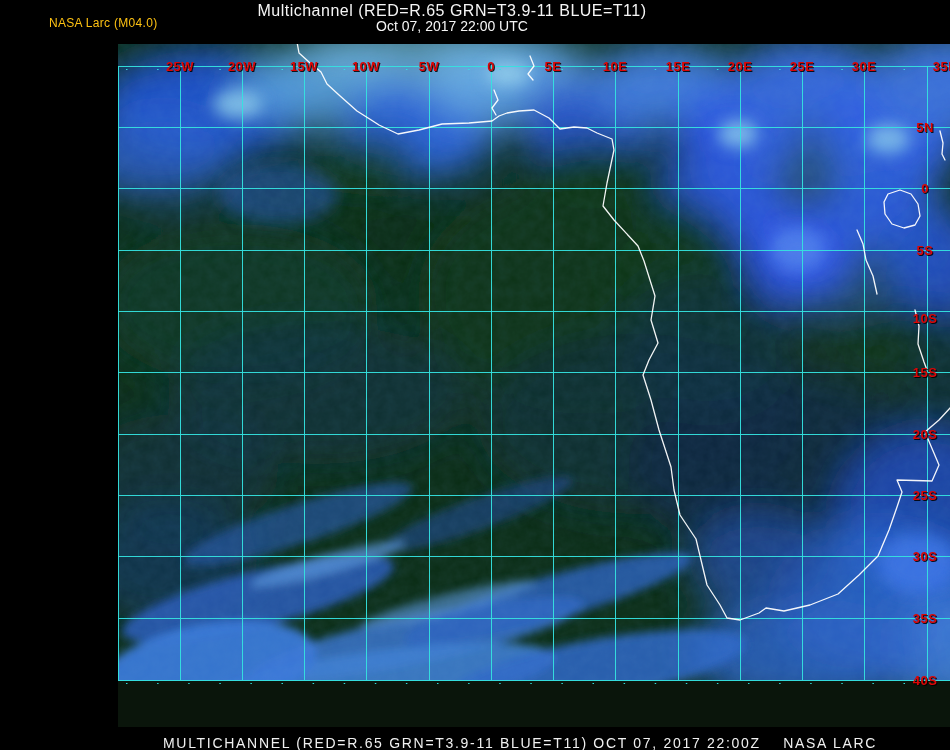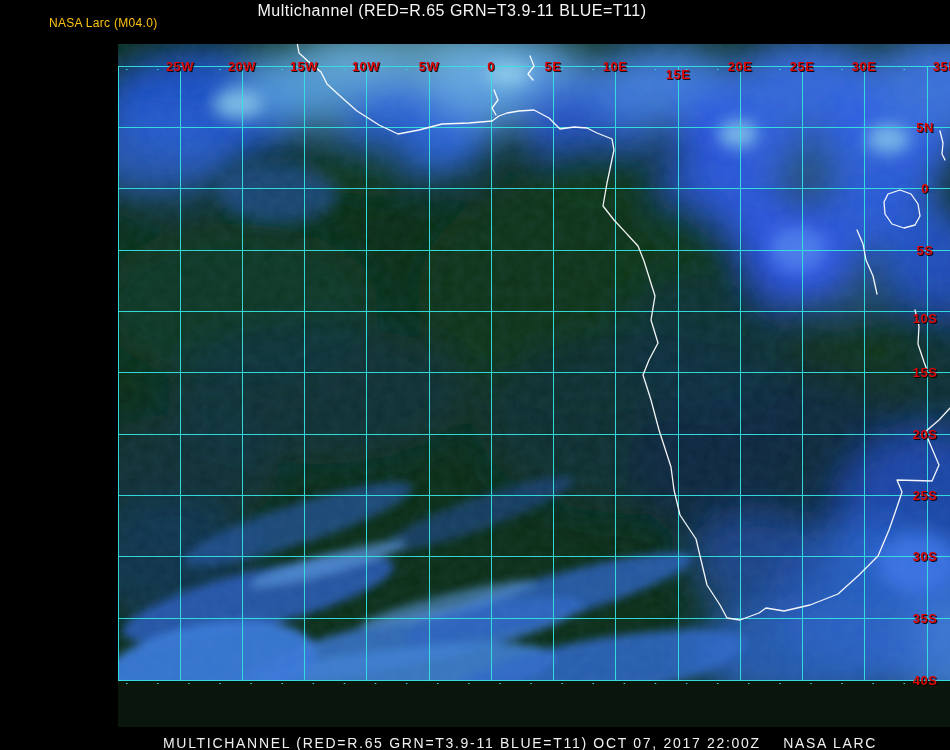--- a/index.html
+++ b/index.html
@@ -25,20 +25,21 @@
 </style>
 </head>
 <body>
 
 <div id="screen">
 
   <span id="credit">NASA Larc (M04.0)</span>
 
   <div id="titles">
     <div id="title-line">Multichannel (RED=R.65 GRN=T3.9-11 BLUE=T11)</div>
+    <div id="subtitle-line">Oct 07, 2017 22:00 UTC</div>
   </div>
 
   <div id="map">
     <svg width="865" height="683" viewBox="0 0 865 683">
       <defs>
         <filter id="b18" x="-60%" y="-60%" width="220%" height="220%">
             <feGaussianBlur stdDeviation="18"></feGaussianBlur>
           </filter>
         <filter id="b8" x="-60%" y="-60%" width="220%" height="220%">
             <feGaussianBlur stdDeviation="8"></feGaussianBlur>
@@ -165,21 +166,21 @@
     </svg>
 
     <span class="maplabel" style="left:62px;top:22px">25W</span>
     <span class="maplabel" style="left:124px;top:22px">20W</span>
     <span class="maplabel" style="left:186px;top:22px">15W</span>
     <span class="maplabel" style="left:248px;top:22px">10W</span>
     <span class="maplabel" style="left:311px;top:22px">5W</span>
     <span class="maplabel" style="left:373px;top:22px">0</span>
     <span class="maplabel" style="left:435px;top:22px">5E</span>
     <span class="maplabel" style="left:497px;top:22px">10E</span>
-    <span class="maplabel" style="left:560px;top:30px">15E</span>
+    <span class="maplabel" style="left:560px;top:22px">15E</span>
     <span class="maplabel" style="left:622px;top:22px">20E</span>
     <span class="maplabel" style="left:684px;top:22px">25E</span>
     <span class="maplabel" style="left:746px;top:22px">30E</span>
     <span class="maplabel" style="left:827px;top:22px">35E</span>
 
     <span class="maplabel" style="left:807px;top:83px">5N</span>
     <span class="maplabel" style="left:807px;top:144px">0</span>
     <span class="maplabel" style="left:807px;top:206px">5S</span>
     <span class="maplabel" style="left:807px;top:274px">10S</span>
     <span class="maplabel" style="left:807px;top:328px">15S</span>

